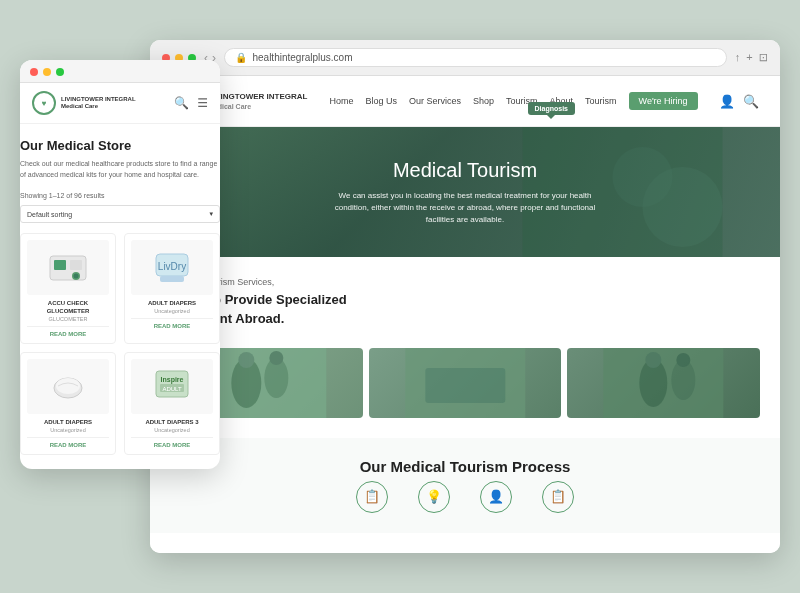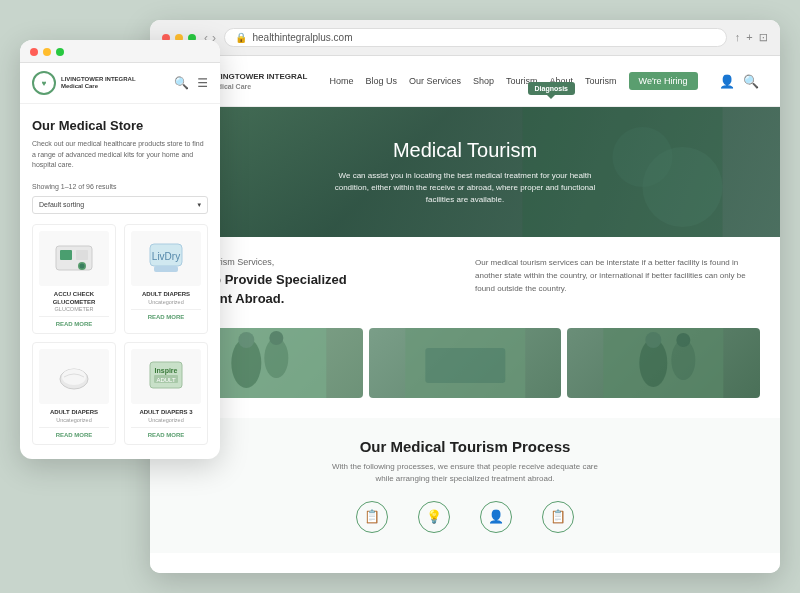--- a/index.html
+++ b/index.html
@@ -78,21 +78,21 @@
     }
 
     .mobile-nav-icons {
       display: flex;
       gap: 8px;
       color: #666;
       font-size: 12px;
     }
 
     .mobile-content {
-      padding: 14px 12px;
+      padding: 14px 0;
     }
 
     .mobile-store-title {
       font-size: 13px;
       font-weight: 700;
       color: #222;
       margin-bottom: 6px;
     }
 
     .mobile-store-desc {
@@ -620,21 +620,20 @@
     <div class="site-content">
 
       <div class="services-section">
         <div class="services-left">
           <div class="services-intro">Medical Tourism Services,</div>
           <div class="services-heading">
             <strong>We Help Provide Specialized<br>Treatment Abroad.</strong>
           </div>
         </div>
         <div class="services-right">
-          <p>Our medical tourism services can be interstate if a better facility is found in another state within the country, or international if better facilities can only be found outside the country.</p>
         </div>
       </div>
 
       <div class="services-images">
         <div class="service-img-placeholder service-img-1">
           <svg viewBox="0 0 120 70" xmlns="http://www.w3.org/2000/svg" style="width:100%;height:100%;opacity:0.7;">
             <rect width="120" height="70" fill="#7aab8a"></rect>
             <ellipse cx="40" cy="35" rx="15" ry="25" fill="#2a6040" opacity="0.6"></ellipse>
             <ellipse cx="70" cy="30" rx="12" ry="20" fill="#3a7050" opacity="0.5"></ellipse>
             <circle cx="40" cy="12" r="8" fill="#5a8870"></circle>
@@ -654,21 +653,20 @@
             <ellipse cx="50" cy="35" rx="14" ry="24" fill="#2a5840" opacity="0.6"></ellipse>
             <ellipse cx="80" cy="32" rx="12" ry="20" fill="#3a6850" opacity="0.5"></ellipse>
             <circle cx="50" cy="12" r="8" fill="#4a7860"></circle>
             <circle cx="80" cy="12" r="7" fill="#3a6850"></circle>
           </svg>
         </div>
       </div>
 
       <div class="process-section">
         <div class="process-title">Our Medical Tourism Process</div>
-        <div class="process-desc">With the following processes, we ensure that people receive adequate care while arranging their specialized treatment abroad.</div>
         <div class="process-icons-row">
           <div class="process-icon-item">
             <div class="process-icon-circle">📋</div>
           </div>
           <div class="process-icon-item">
             <div class="process-icon-circle">💡</div>
           </div>
           <div class="process-icon-item">
             <div class="process-icon-circle">👤</div>
           </div>

